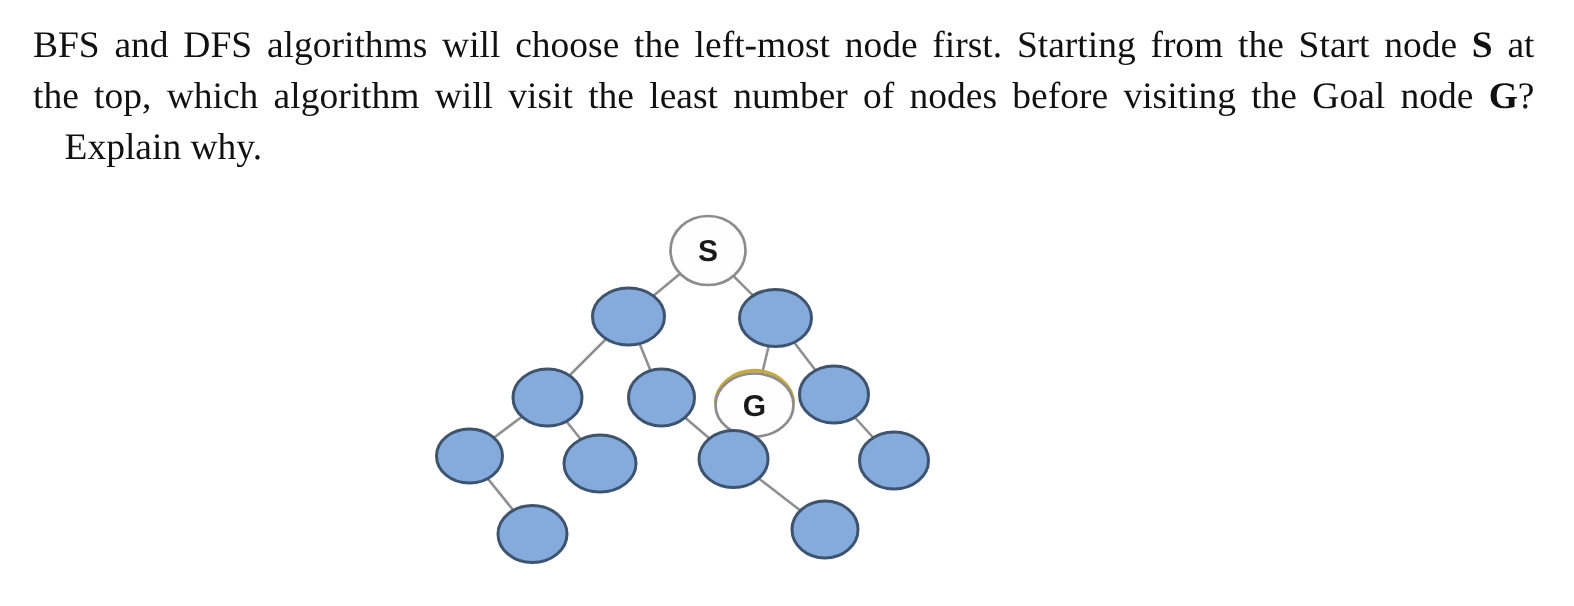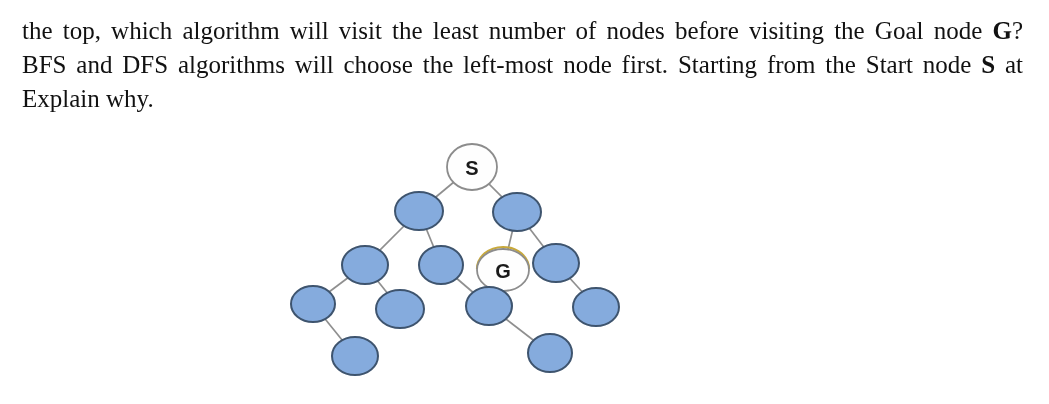--- a/index.html
+++ b/index.html
@@ -27,20 +27,21 @@
     color: #111111;
   }
   .qline {
     text-align: justify;
     text-align-last: justify;
     white-space: normal;
   }
   .qline.last {
     text-align: left;
     text-align-last: left;
+    margin-left: 21px;
   }
   .qline b { font-weight: bold; }
   .graph-svg {
     position: absolute;
     left: 0;
     top: 0;
     width: 1049px;
     height: 404px;
   }
   .node-label {
@@ -80,18 +81,18 @@
       <text x="503" y="271" text-anchor="middle" dominant-baseline="central" class="node-label" fill="#1a1a1a">G</text>
       <ellipse cx="313" cy="304" rx="22" ry="18" fill="#85abdd" stroke="#3e546e" stroke-width="2"></ellipse>
       <ellipse cx="400" cy="309" rx="24" ry="19" fill="#85abdd" stroke="#3e546e" stroke-width="2"></ellipse>
       <ellipse cx="489" cy="306" rx="23" ry="19" fill="#85abdd" stroke="#3e546e" stroke-width="2"></ellipse>
       <ellipse cx="596" cy="307" rx="23" ry="19" fill="#85abdd" stroke="#3e546e" stroke-width="2"></ellipse>
       <ellipse cx="355" cy="356" rx="23" ry="19" fill="#85abdd" stroke="#3e546e" stroke-width="2"></ellipse>
       <ellipse cx="550" cy="353" rx="22" ry="19" fill="#85abdd" stroke="#3e546e" stroke-width="2"></ellipse>
     </svg>
 
   <div class="question">
+    <div class="qline"><span>BFS and DFS algorithms will choose the left-most node first. Starting from the Start node </span><b>S</b><span> at</span></div>
     <div class="qline"><span>the top, which algorithm will visit the least number of nodes before visiting the Goal node </span><b>G</b><span>?</span></div>
-    <div class="qline"><span>BFS and DFS algorithms will choose the left-most node first. Starting from the Start node </span><b>S</b><span> at</span></div>
     <div class="qline last"><span>Explain why.</span></div>
   </div>
 
 </div>
 
 </body></html>

